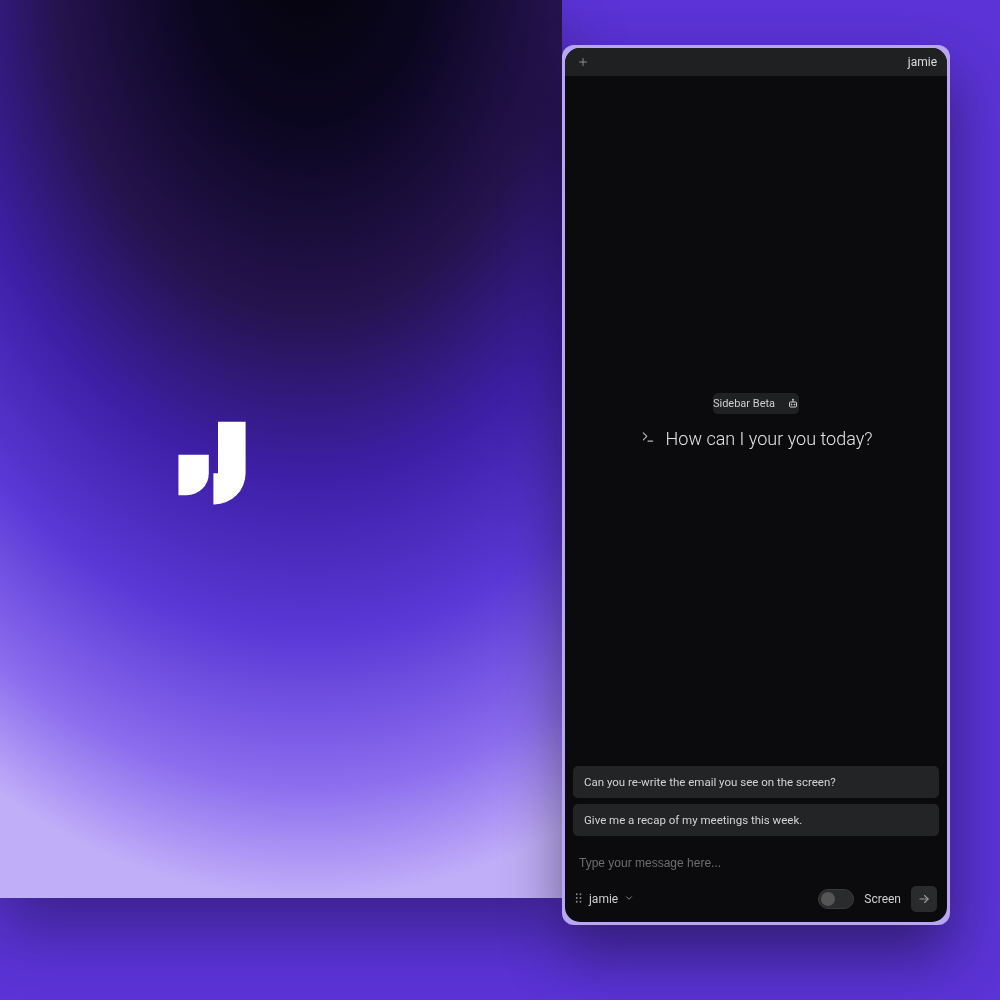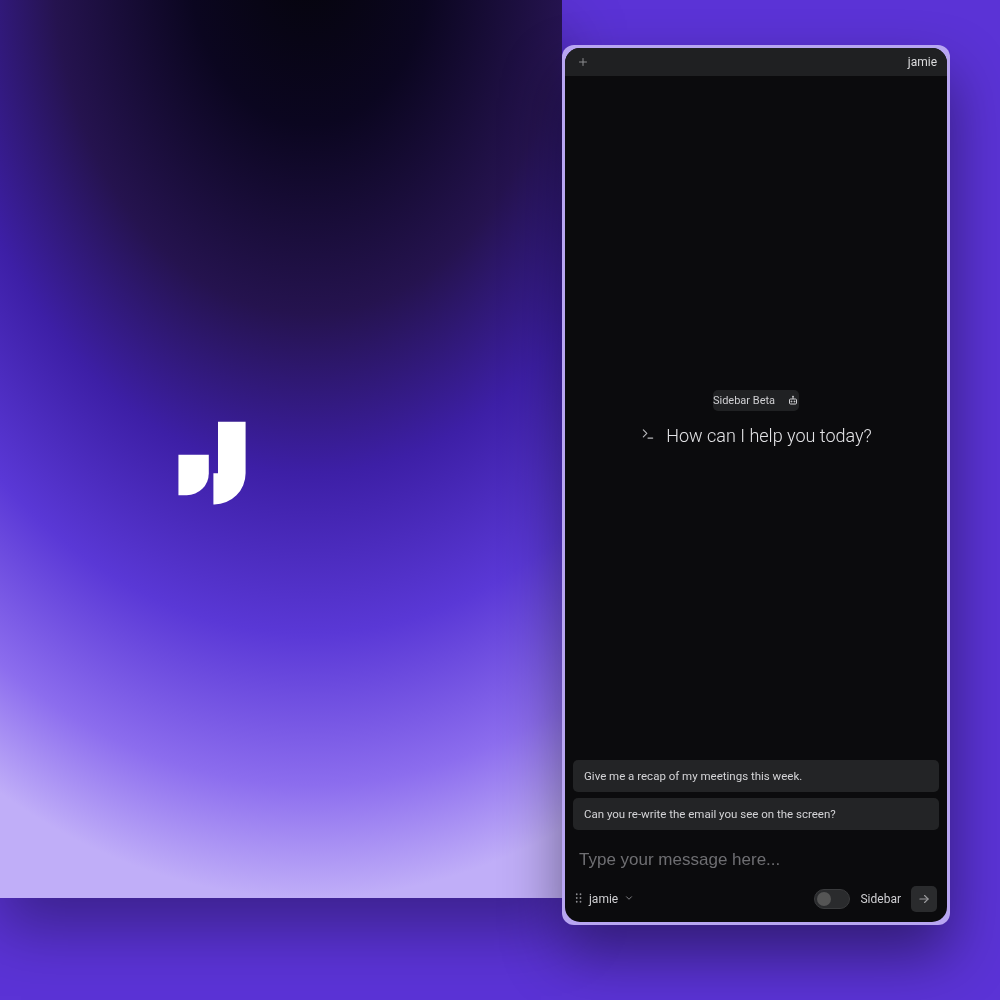--- a/index.html
+++ b/index.html
@@ -115,21 +115,21 @@
     display:flex;
     flex-direction:column;
     gap:10px;
   }
   .msg-input {
     width: 100%;
     background: transparent;
     border: none;
     outline: none;
     color: #f0abfc;
-    font-size: 17px;
+    font-size: 12px;
     padding: 6px 4px;
   }
   .msg-input::placeholder { color:#6e6e72; }
 
   .bottom-row {
     display:flex;
     align-items:center;
     justify-content:space-between;
   }
   .model-picker {
@@ -213,27 +213,27 @@
           </svg>
         </span>
       </div>
       <div class="greeting-row">
         <span class="prompt-icon">
           <svg viewBox="0 0 24 24" fill="none" stroke="currentColor" stroke-width="2" stroke-linecap="round" stroke-linejoin="round">
             <polyline points="4 17 10 11 4 5"></polyline>
               <line x1="12" y1="19" x2="20" y2="19"></line>
           </svg>
         </span>
-        <span class="greeting-text">How can I help you today?</span>
+        <span class="greeting-text">How can I your you today?</span>
       </div>
     </div>
 
     <div class="suggestions">
+      <div class="suggestion">Can you re-write the email you see on the screen?</div>
       <div class="suggestion">Give me a recap of my meetings this week.</div>
-      <div class="suggestion">Can you re-write the email you see on the screen?</div>
     </div>
 
     <div class="input-area">
       <input class="msg-input" placeholder="Type your message here..." style="">
       <div class="bottom-row">
         <div class="model-picker">
           <span class="grip-icon">
             <svg viewBox="0 0 10 16" fill="#8c8c90">
                 <circle cx="2" cy="3" r="1.2"></circle>
                 <circle cx="7" cy="3" r="1.2"></circle>
@@ -247,21 +247,21 @@
           <span class="chev">
             <svg viewBox="0 0 24 24" fill="none" stroke="currentColor" stroke-width="2" stroke-linecap="round" stroke-linejoin="round">
                 <polyline points="6 9 12 15 18 9"></polyline>
               </svg>
           </span>
         </div>
         <div class="right-controls">
           <div class="toggle">
             <div class="knob"></div>
           </div>
-          <span class="screen-label">Sidebar</span>
+          <span class="screen-label">Screen</span>
           <div class="send-btn">
             <svg viewBox="0 0 24 24" fill="none" stroke="currentColor" stroke-width="2" stroke-linecap="round" stroke-linejoin="round">
               <line x1="5" y1="12" x2="19" y2="12"></line>
                 <polyline points="13 6 19 12 13 18"></polyline>
             </svg>
           </div>
         </div>
       </div>
     </div>
 

